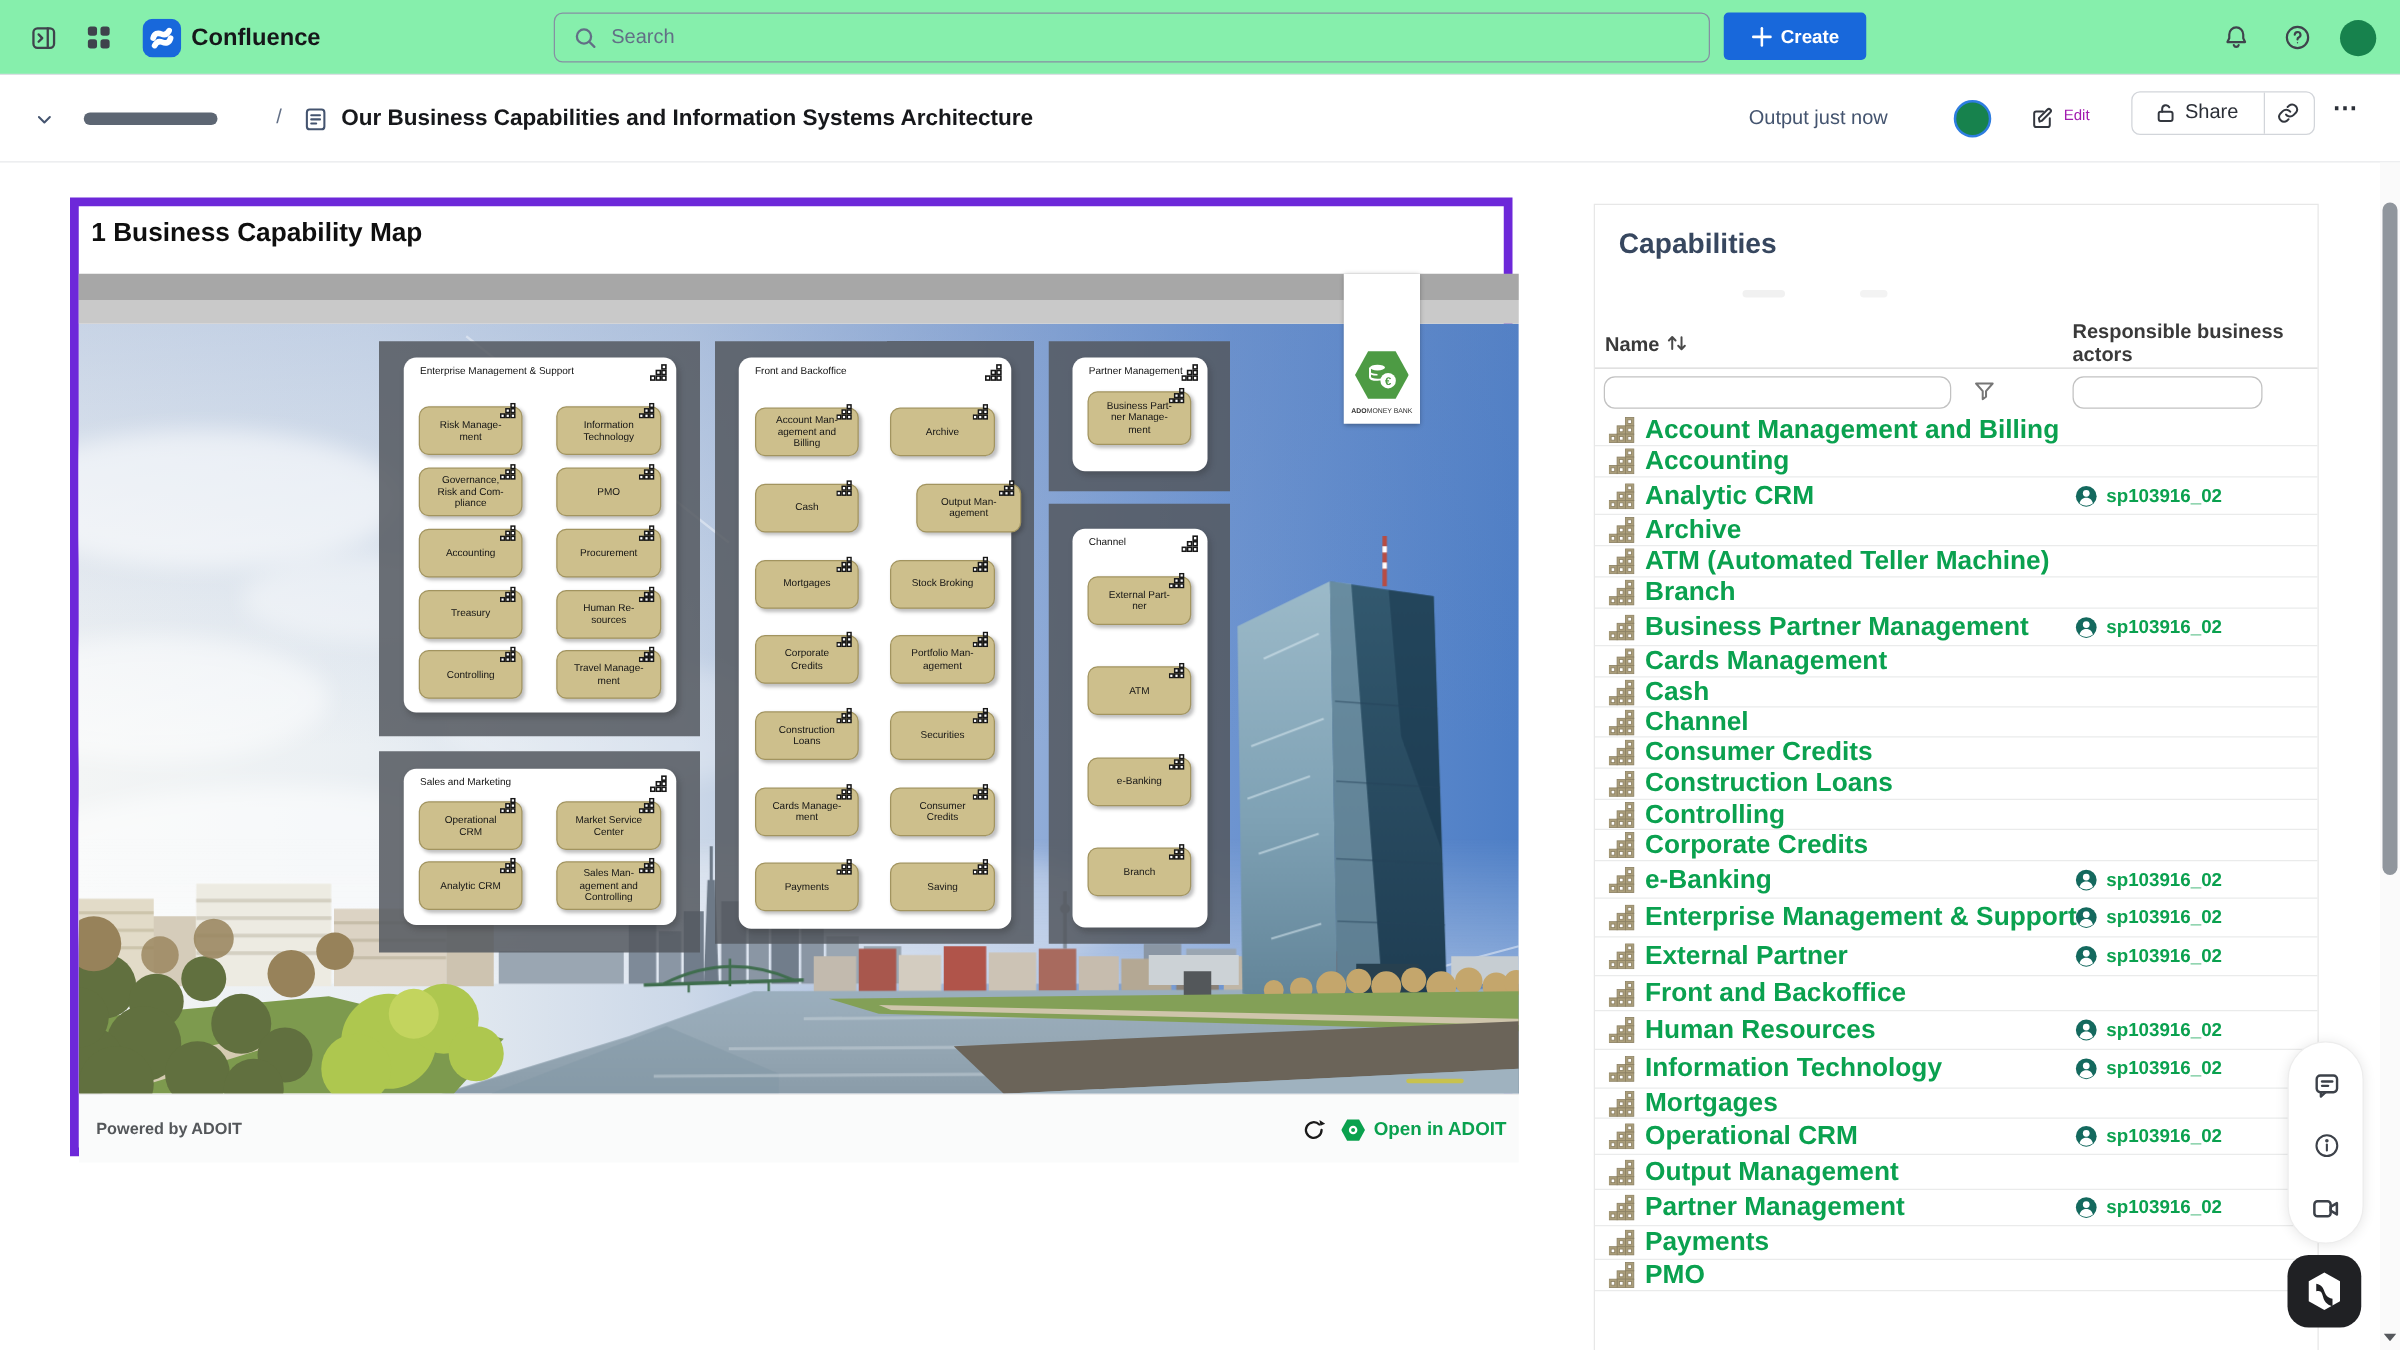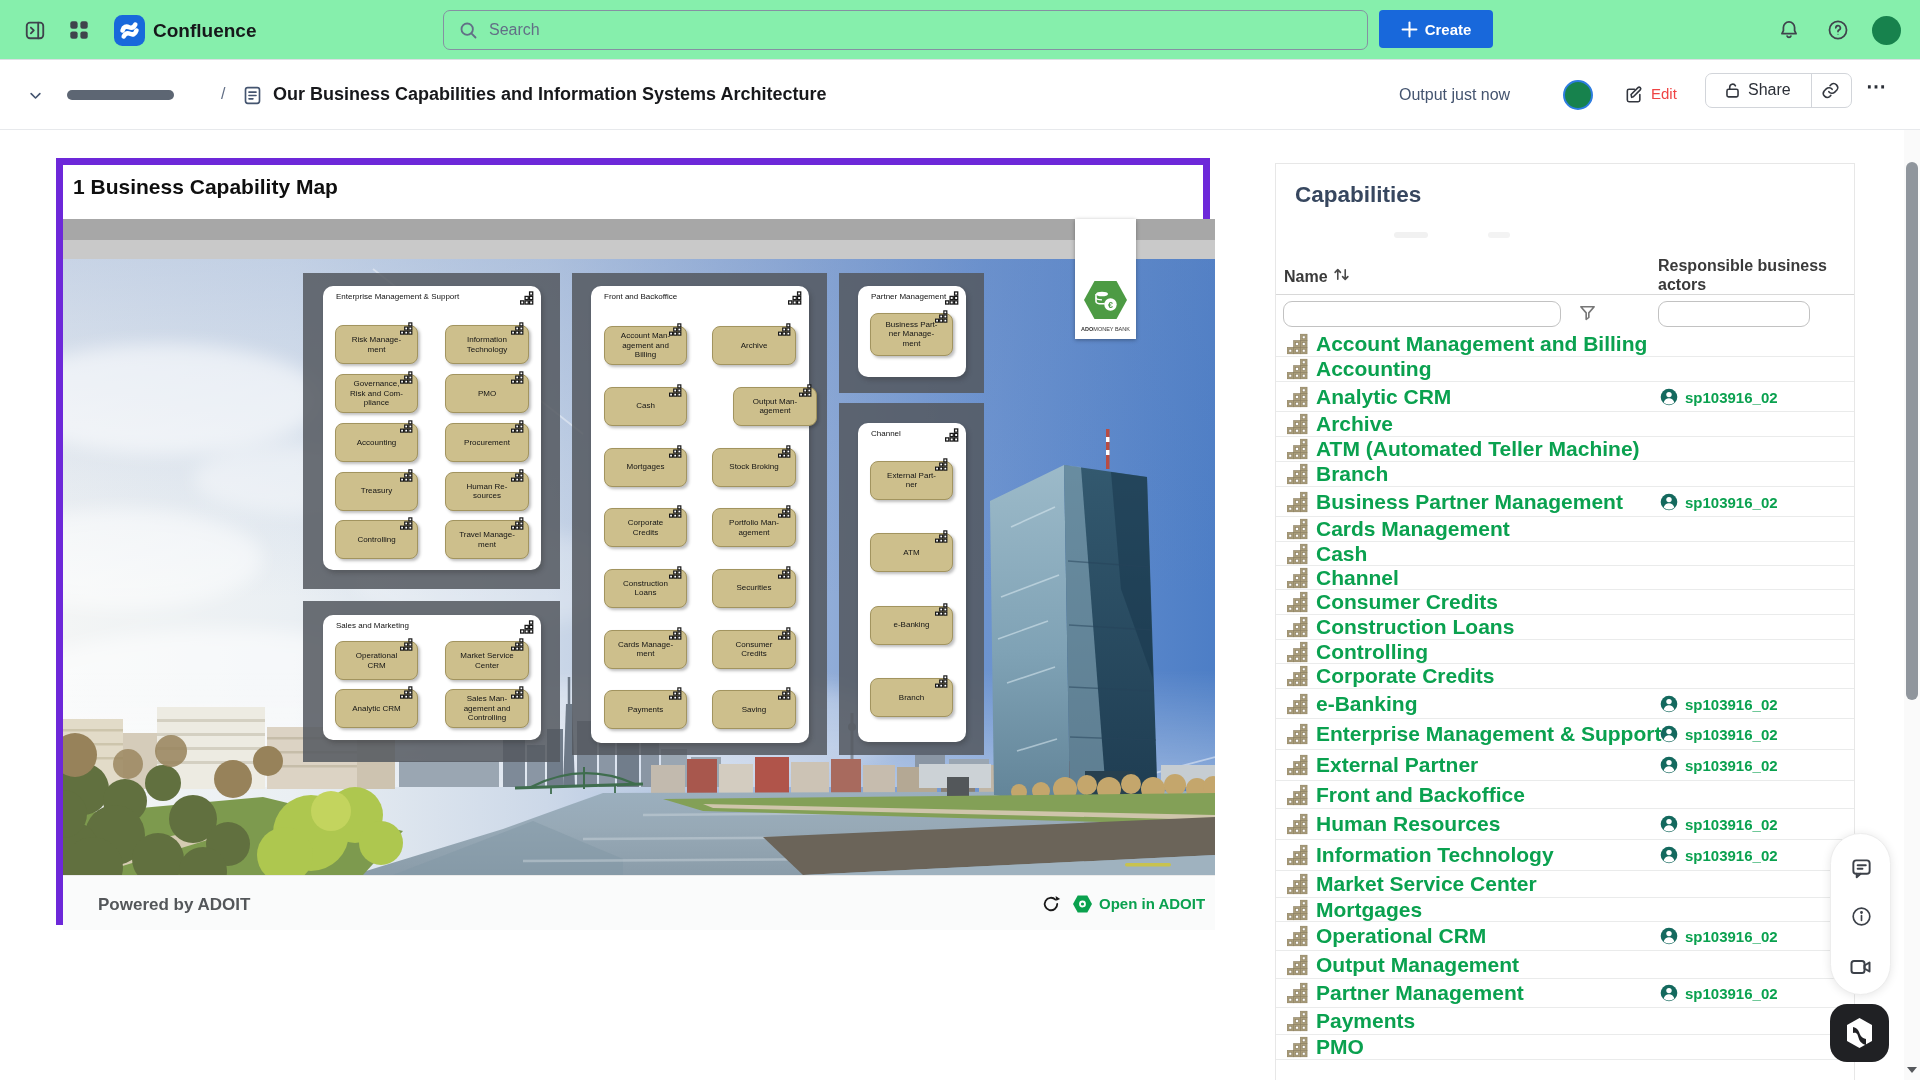--- a/index.html
+++ b/index.html
@@ -22,21 +22,21 @@
 .pilltxt { color:#44546f; }
 
 #card { position:absolute; left:56px; top:158px; width:1154px; height:767px;
   background:#fff; border:7px solid #6d28d9; }
 #cardhead { position:absolute; left:10px; top:10px; font-size:21px; font-weight:bold; color:#0f0f0f; }
 #band1 { position:absolute; left:0; top:54px; width:1152px; height:21px; background:#a7a7a7; }
 #band2 { position:absolute; left:0; top:75px; width:1152px; height:19px; background:#c9c9c9; }
 #photo { position:absolute; left:0; top:94px; width:1152px; height:616px; }
 #cardfoot { position:absolute; left:0; top:710px; width:1152px; height:55px; background:#fafbfb;
   border-top:1px solid #ebebeb; }
-#poweredby { position:absolute; left:14px; top:19px; font-size:17px; font-weight:bold; color:#54575a;margin-left:21px; }
+#poweredby { position:absolute; left:14px; top:19px; font-size:13px; font-weight:bold; color:#54575a; }
 #openin { position:absolute; left:1036px; top:19px; font-size:15px; font-weight:bold; color:#0aa14f; }
 
 .grp { position:absolute; background:rgba(84,88,95,0.86); }
 .pnl { position:absolute; background:#fff; border-radius:10px; }
 .pnl .ttl { position:absolute; left:13px; top:6px; font-size:8px; color:#111; white-space:nowrap; }
 .cap { position:absolute; background:#cdbf8c; border:1px solid #a2945f; border-radius:8px;
   display:flex; align-items:center; justify-content:center; text-align:center;
   font-size:8px; line-height:9.5px; color:#141414; }
 .cap { box-shadow:2px 2px 3px rgba(40,40,40,0.3); }
 .pnl { box-shadow:2px 3px 5px rgba(40,40,40,0.3); }
@@ -155,21 +155,21 @@
       <line x1="8" y1="12" x2="16" y2="12"></line>
       <line x1="8" y1="15.8" x2="12.5" y2="15.8"></line>
   </svg>
   <div class="abs" style="left:273px;top:24px;font-size:18px;font-weight:bold;color:#17181b">Our Business Capabilities and Information Systems Architecture</div>
   <div class="abs pilltxt" style="left:1399px;top:26px;font-size:16px">Output just now</div>
   <div class="abs" style="left:1563px;top:20px;width:30px;height:30px;border-radius:50%;background:#17824d;border:2px solid #2e7de0"></div>
   <svg class="abs" style="left:1624px;top:25px" width="20" height="20" viewBox="0 0 24 24" fill="none" stroke="#33373f" stroke-width="1.9" stroke-linecap="round" stroke-linejoin="round">
     <path d="M12.5 5H6a2 2 0 0 0-2 2v11a2 2 0 0 0 2 2h11a2 2 0 0 0 2-2v-6.5"></path>
     <path d="M9.2 14.8l-.7-3.4 8.3-8.3a1.9 1.9 0 0 1 2.7 2.7l-8.3 8.3-2 .7z"></path>
   </svg>
-  <div class="abs" style="left:1651px;top:25px;font-size:15px;color:#ef4444">Edit</div>
+  <div class="abs" style="left:1651px;top:25px;font-size:12px;color:#a21caf">Edit</div>
   <div class="abs" style="left:1705px;top:13px;width:147px;height:35px;border:1px solid #d2d5da;border-radius:7px">
     <div class="abs" style="left:105px;top:0;width:1px;height:33px;background:#d2d5da"></div>
     <svg class="abs" style="left:17px;top:7px" width="19" height="19" viewBox="0 0 24 24" fill="none" stroke="#33373f" stroke-width="2" stroke-linecap="round">
       <rect x="5" y="10.5" width="14" height="9.5" rx="2"></rect>
       <path d="M8.5 10.5V7.8a3.8 3.8 0 0 1 7.2-1.7"></path>
     </svg>
     <div class="abs" style="left:42px;top:7px;font-size:16px;color:#2b2f37">Share</div>
     <svg class="abs" style="left:115px;top:7px" width="19" height="19" viewBox="0 0 24 24" fill="none" stroke="#33373f" stroke-width="2" stroke-linecap="round" stroke-linejoin="round">
       <path d="M9.9 13.5a5 5 0 0 0 7.5.5l2.6-2.6a5 5 0 0 0-7-7l-1.5 1.4"></path>
       <path d="M14.1 10.5a5 5 0 0 0-7.5-.5L4 12.6a5 5 0 0 0 7 7l1.4-1.4"></path>
@@ -798,26 +798,20 @@
     <div class="row" style="height:31px">
         <svg class="ric" width="21" height="21" viewBox="0 0 22 22">
           <use href="#stairs"></use>
         </svg>
         <span class="nm">Information Technology</span>
         <svg class="aic" width="18" height="18" viewBox="0 0 18 18">
           <use href="#person"></use>
         </svg>
         <span class="anm">sp103916_02</span>
       </div>
-    <div class="row" style="height:27px">
-        <svg class="ric" width="21" height="21" viewBox="0 0 22 22">
-          <use href="#stairs"></use>
-        </svg>
-        <span class="nm">Market Service Center</span>
-      </div>
     <div class="row" style="height:24px">
         <svg class="ric" width="21" height="21" viewBox="0 0 22 22">
           <use href="#stairs"></use>
         </svg>
         <span class="nm">Mortgages</span>
       </div>
     <div class="row" style="height:29px">
         <svg class="ric" width="21" height="21" viewBox="0 0 22 22">
           <use href="#stairs"></use>
         </svg>

